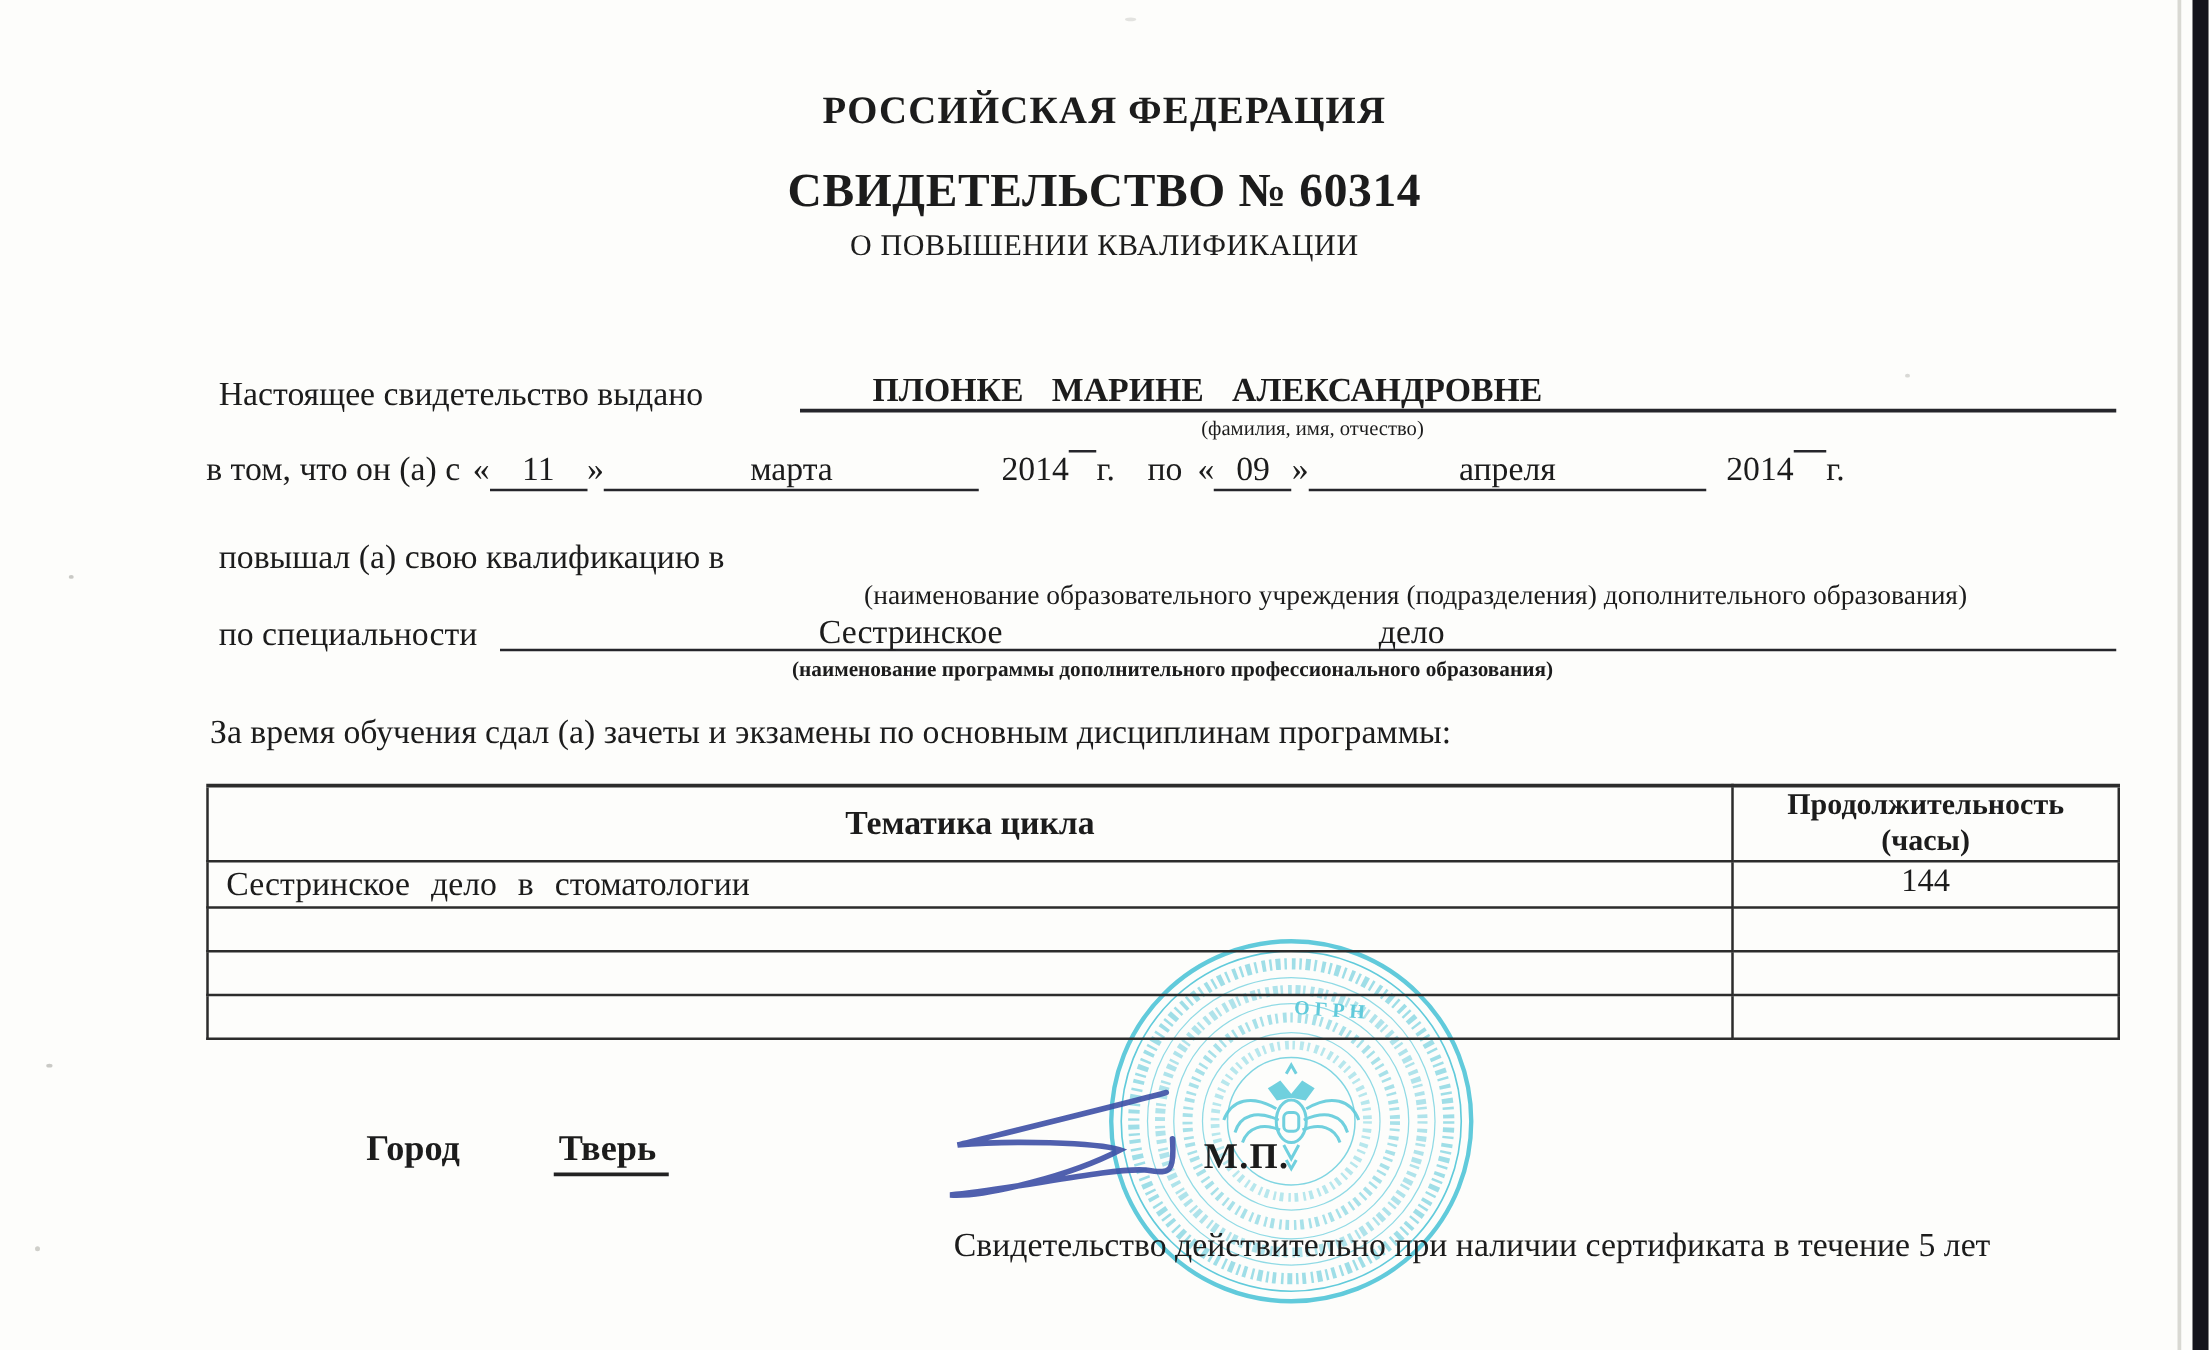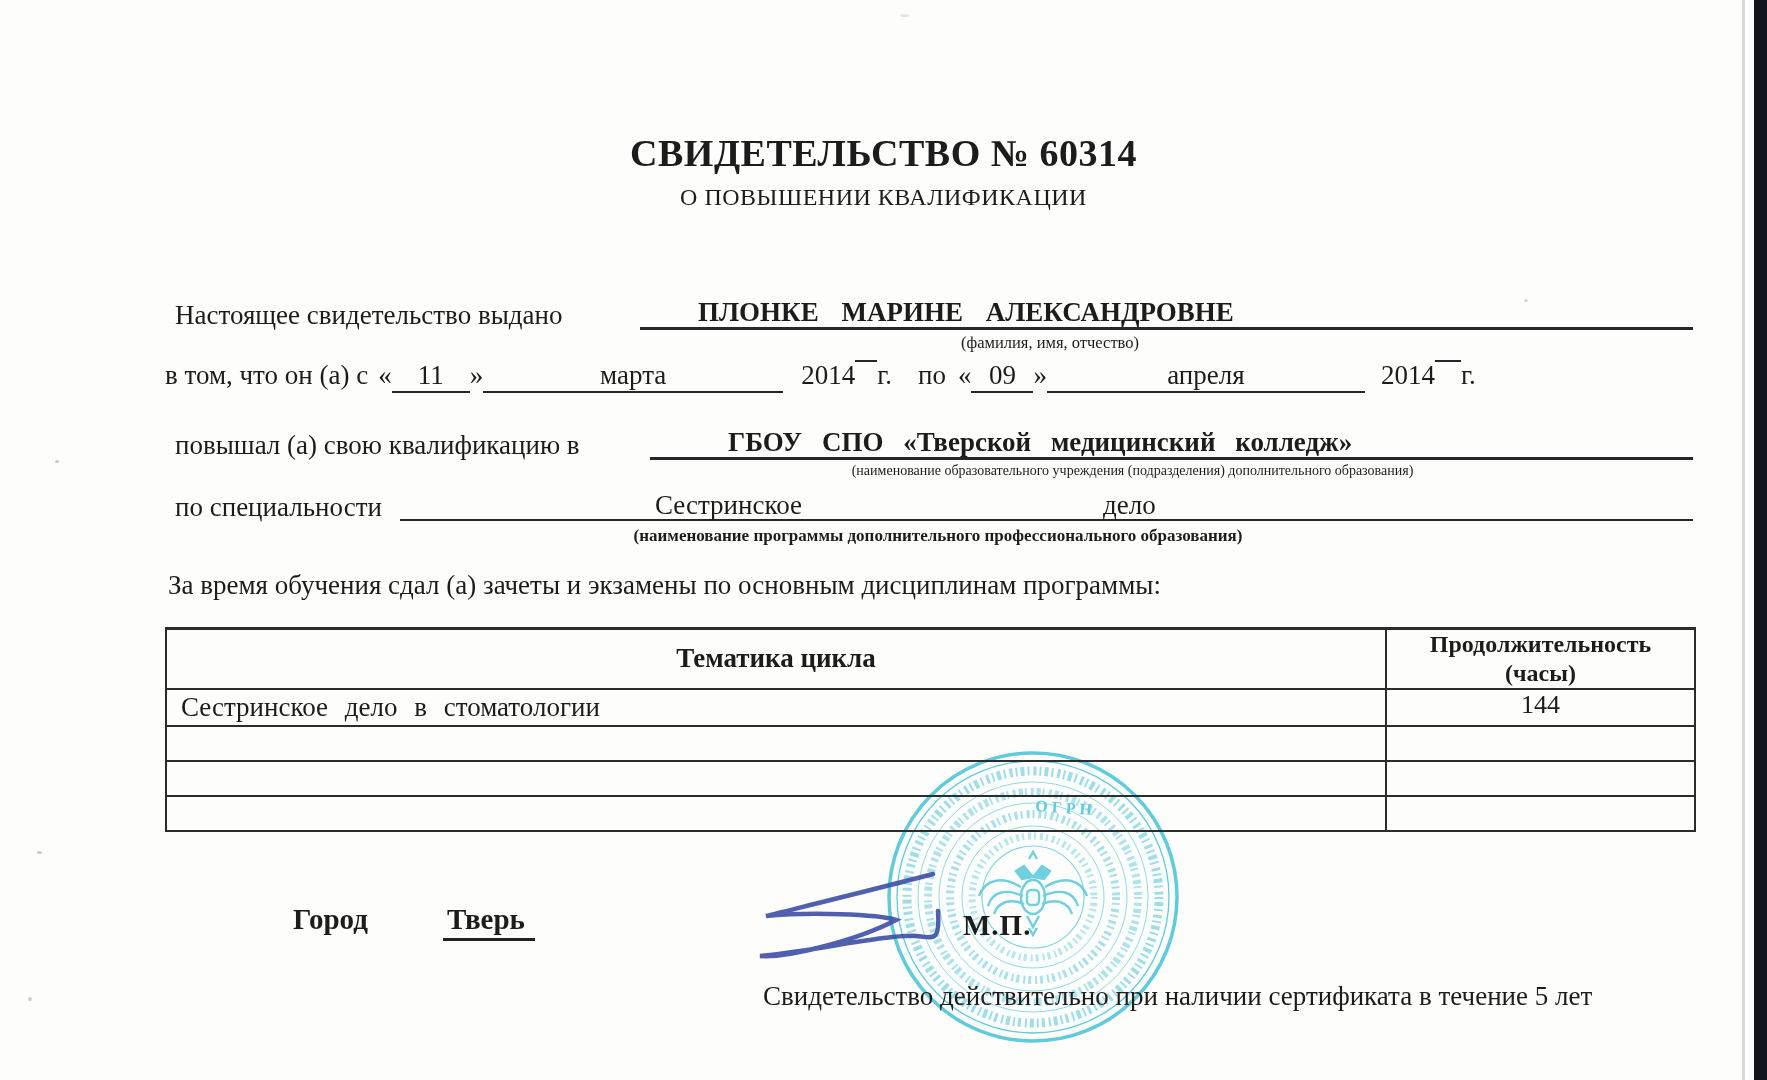--- a/index.html
+++ b/index.html
@@ -36,20 +36,21 @@
     background:transparent;
     padding:0;
   }
   .speck{position:absolute;background:#96968f;border-radius:50%;}
 </style>
 </head>
 <body>
 
 <div id="page">
 
+  <div class="abs centered" style="top:70px;font-size:31px;font-weight:bold;letter-spacing:1px;">РОССИЙСКАЯ ФЕДЕРАЦИЯ</div>
 
   <div class="abs centered" style="top:131px;font-size:38px;font-weight:bold;letter-spacing:0.5px;">СВИДЕТЕЛЬСТВО № 60314</div>
 
   <div class="abs centered" style="top:184px;font-size:24px;letter-spacing:0.5px;">О ПОВЫШЕНИИ КВАЛИФИКАЦИИ</div>
 
   <div class="abs body-text" style="left:175px;top:300px;">Настоящее свидетельство выдано</div>
   <div class="abs blank" style="left:640px;top:297px;width:1053px;height:30px;">
     <span class="fill-bold body-text" style="display:block;padding-left:58px;word-spacing:16px;">ПЛОНКЕ МАРИНЕ АЛЕКСАНДРОВНЕ</span>
   </div>
   <div class="abs small-cap" style="left:920px;top:333px;width:260px;">(фамилия, имя, отчество)</div>
@@ -68,24 +69,21 @@
     <span style="margin-left:12px;">«</span>
     <span class="seg" style="width:62px;">09</span>
     <span>»</span>
     <span class="seg" style="width:318px;">апреля</span>
     <span style="margin-left:16px;">2014</span>
     <span class="seg" style="width:26px;"></span>
     <span>г.</span>
   </div>
 
   <div class="abs body-text" style="left:175px;top:430px;">повышал (а) свою квалификацию в</div>
-  <div class="abs blank" style="left:650px;top:427px;width:1043px;height:30px;">
-    <span class="fill-bold body-text" style="display:block;padding-left:78px;word-spacing:13px;">ГБОУ СПО «Тверской медицинский колледж»</span>
-  </div>
-  <div class="abs small-cap" style="left:690px;top:463px;width:885px;font-size:14px;">(наименование образовательного учреждения (подразделения) дополнительного образования)</div>
+  <div class="abs small-cap" style="left:690px;top:463px;width:885px;font-size:22px;">(наименование образовательного учреждения (подразделения) дополнительного образования)</div>
 
   <div class="abs body-text" style="left:175px;top:492px;">по специальности</div>
   <div class="abs" style="left:400px;top:489px;width:1293px;height:30px;border-bottom:2.5px solid #26262b;">
     <span class="abs body-text" style="left:255px;top:1px;">Сестринское</span>
     <span class="abs body-text" style="left:703px;top:1px;">дело</span>
   </div>
   <div class="abs small-cap" style="left:547px;top:526px;width:782px;font-size:17px;font-weight:bold;">(наименование программы дополнительного профессионального образования)</div>
 
   <div class="abs body-text" style="left:168px;top:570px;">За время обучения сдал (а) зачеты и экзамены по основным дисциплинам программы:</div>
 

